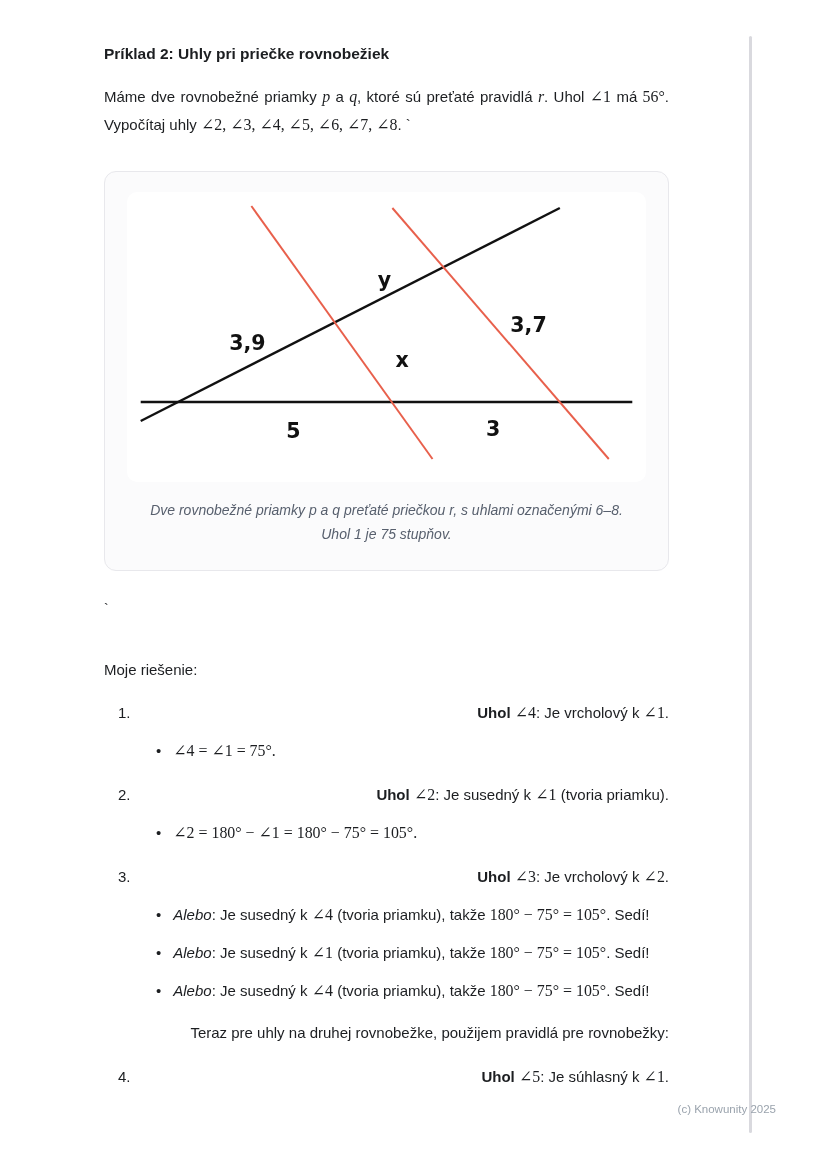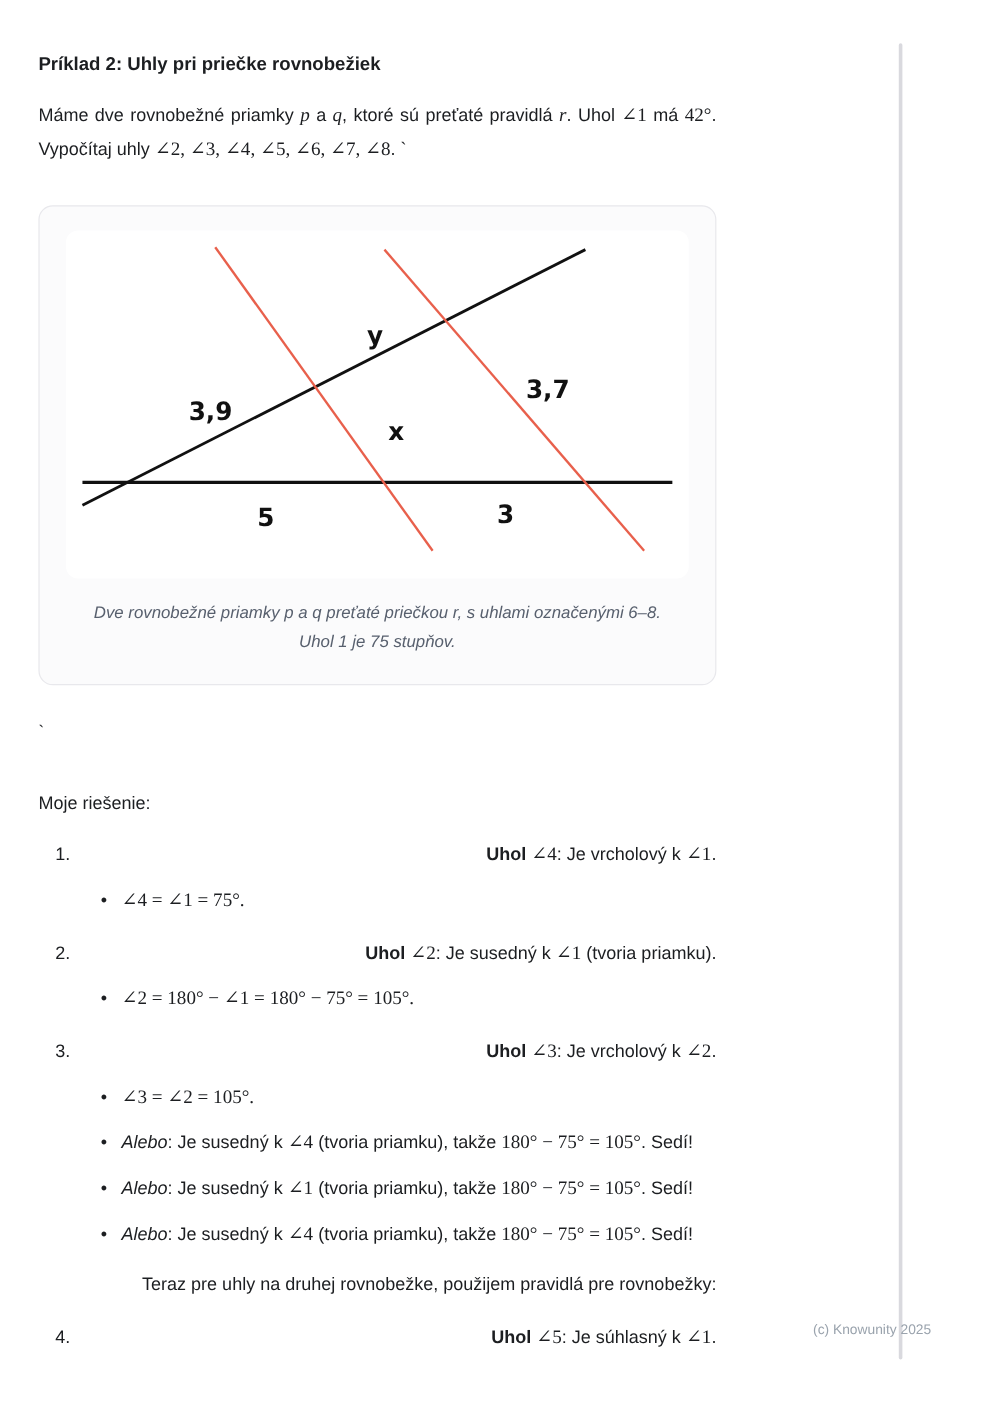--- a/index.html
+++ b/index.html
@@ -2,21 +2,21 @@
 <html><head>
 <meta charset="utf-8">
 <style>
   * { box-sizing: border-box; }
   html,body { margin:0; padding:0; }
   body {
     width:828px; height:1171px; position:relative; overflow:hidden;
     background:#ffffff; color:#1c1e21;
     font-family:"Liberation Sans", sans-serif; font-size:15px;
   }
-  .content { width:565px; margin-left:32px; }
+  .content { width:565px; margin-left:104px; }
   .title { margin-top:45px; font-weight:700; font-size:15.5px; }
   .problem { margin-top:20px; line-height:28px; text-align:justify; }
   .mx { font-family:"Liberation Serif","DejaVu Serif",serif; font-size:1.06em; }
   .vr { font-family:"Liberation Serif","DejaVu Serif",serif; font-style:italic; font-size:1.06em; }
   .figure-card { margin-top:32px; border:1px solid #e8e8ec; border-radius:12px; background:#fbfbfc; padding:20px 22px 24px; }
   .figure-image { background:#ffffff; border-radius:10px; height:290px; overflow:hidden; }
   .figure-image svg { display:block; width:100%; height:100%; }
   .fig-label { font-family:"DejaVu Sans","Liberation Sans",sans-serif; font-weight:700; font-size:21px; fill:#111; }
   .caption { margin-top:16px; text-align:center; font-style:italic; color:#58606e; font-size:14px; line-height:24px; }
   .tick { margin-top:30px; font-size:14px; height:20px; }
@@ -32,21 +32,21 @@
   .footer { position:absolute; left:0; top:1103px; width:776px; text-align:right; font-size:11.5px; color:#9aa3ad;padding-left:25px; }
   .scrollbar { position:absolute; left:749px; top:36px; width:3px; height:1097px; background:#d9d9de; border-radius:2px; }
 </style>
 </head>
 <body>
 
 <div class="content">
 
   <div class="title">Príklad 2: Uhly pri priečke rovnobežiek</div>
 
-  <p class="problem"><span>Máme dve rovnobežné priamky </span><span class="vr">p</span><span> a </span><span class="vr">q</span><span>, ktoré sú preťaté pravidlá </span><span class="vr">r</span><span>. Uhol </span><span class="mx">∠1</span><span> má </span><span class="mx">42°</span><span>. Vypočítaj uhly </span><span class="mx">∠2, ∠3, ∠4, ∠5, ∠6, ∠7, ∠8</span><span>. `</span></p>
+  <p class="problem"><span>Máme dve rovnobežné priamky </span><span class="vr">p</span><span> a </span><span class="vr">q</span><span>, ktoré sú preťaté pravidlá </span><span class="vr">r</span><span>. Uhol </span><span class="mx">∠1</span><span> má </span><span class="mx">56°</span><span>. Vypočítaj uhly </span><span class="mx">∠2, ∠3, ∠4, ∠5, ∠6, ∠7, ∠8</span><span>. `</span></p>
 
   <div class="figure-card">
     <div class="figure-image">
       <svg viewBox="0 0 530 290" preserveAspectRatio="none">
         <line x1="14" y1="210" x2="516" y2="210" stroke-width="2.6" stroke="#111111"></line>
         <line x1="14" y1="229" x2="442" y2="16" stroke-width="2.4" stroke="#111111"></line>
         <line x1="127" y1="14" x2="312" y2="267" stroke-width="2" stroke="#e8604c"></line>
         <line x1="271" y1="16" x2="492" y2="267" stroke-width="2" stroke="#e8604c"></line>
         <text class="fig-label" x="263" y="95" text-anchor="middle">y</text>
         <text class="fig-label" x="410" y="140" text-anchor="middle">3,7</text>
@@ -86,23 +86,20 @@
             <span class="mx">∠2 = 180° − ∠1 = 180° − 75° = 105°.</span>
           </div>
       </div>
     </div>
 
     <div class="li">
       <span class="num">3.</span>
       <div class="li-body">
         <div><b>Uhol </b><span class="mx">∠3</span><span>: Je vrcholový k </span><span class="mx">∠2</span><span>.</span></div>
         <div class="bullet">
-            <span class="mx">∠3 = ∠2 = 105°.</span>
-          </div>
-        <div class="bullet">
             <span><i>Alebo</i><span>: Je susedný k </span><span class="mx">∠4</span><span> (tvoria priamku), takže </span><span class="mx">180° − 75° = 105°</span><span>. Sedí!</span></span>
           </div>
         <div class="bullet">
             <span><i>Alebo</i><span>: Je susedný k </span><span class="mx">∠1</span><span> (tvoria priamku), takže </span><span class="mx">180° − 75° = 105°</span><span>. Sedí!</span></span>
           </div>
         <div class="bullet">
             <span><i>Alebo</i><span>: Je susedný k </span><span class="mx">∠4</span><span> (tvoria priamku), takže </span><span class="mx">180° − 75° = 105°</span><span>. Sedí!</span></span>
           </div>
         <div class="note">Teraz pre uhly na druhej rovnobežke, použijem pravidlá pre rovnobežky:</div>
       </div>

